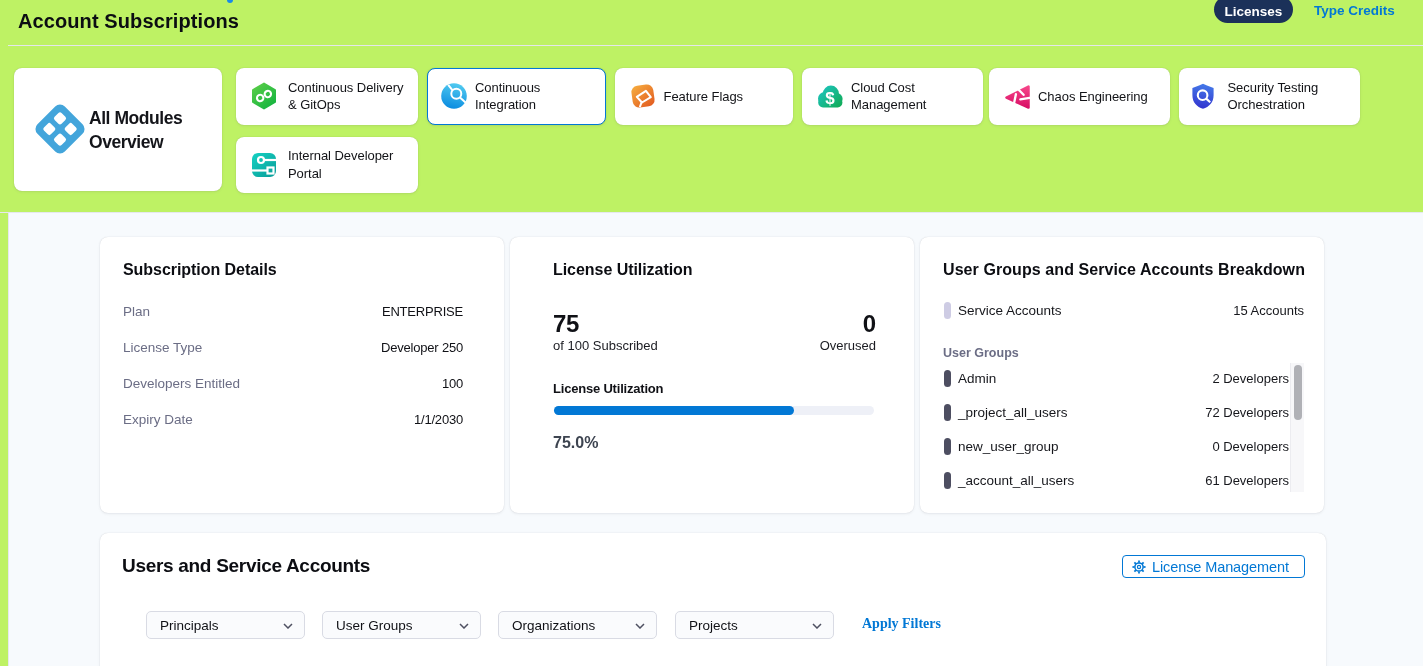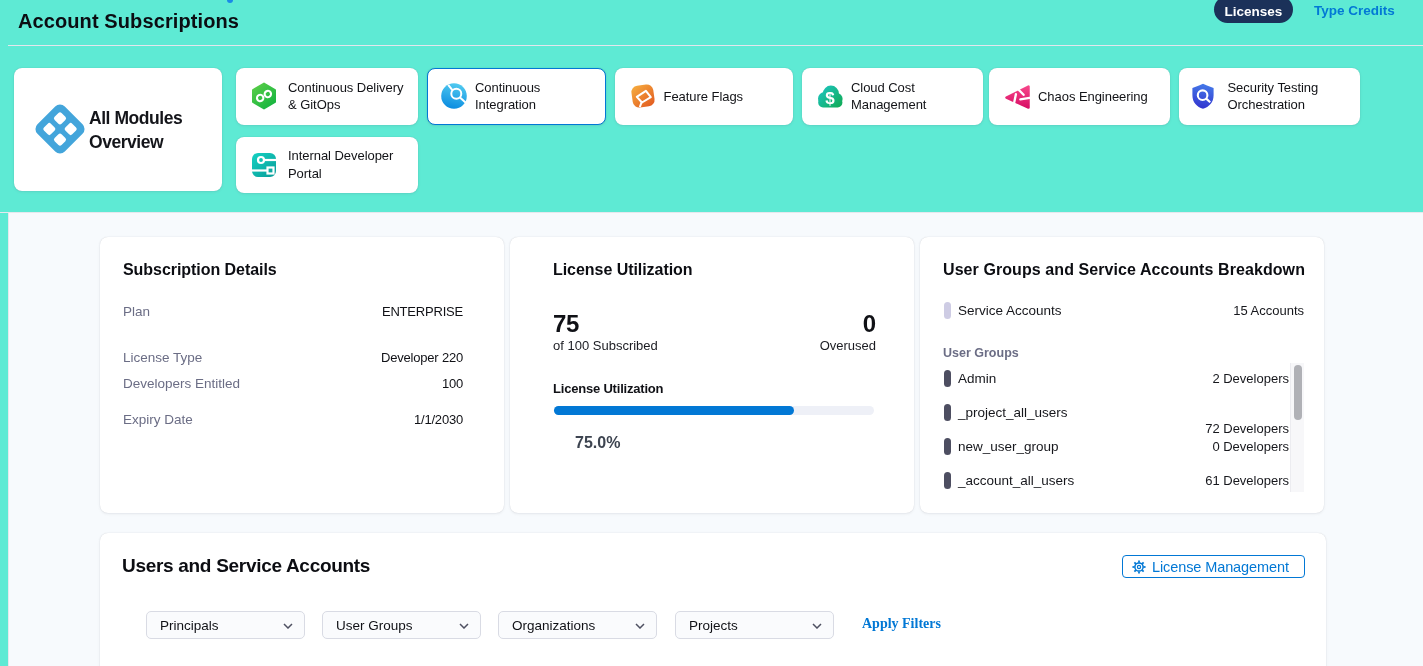--- a/index.html
+++ b/index.html
@@ -1,18 +1,18 @@
 <!DOCTYPE html>
 <html><head>
 <meta charset="utf-8">
 <style>
 * { margin:0; padding:0; box-sizing:border-box; }
 html,body { width:1423px; height:666px; overflow:hidden; }
 body { font-family:"Liberation Sans", sans-serif; background:#ffffff; }
-#page { position:relative; width:1423px; height:666px; overflow:hidden; background:#5eead4; }
+#page { position:relative; width:1423px; height:666px; overflow:hidden; background:#bef264; }
 .abs { position:absolute; }
 
 
 #h1t { left:18px; top:10px; font-size:20px; font-weight:700; color:#0b0d12; letter-spacing:0.1px; }
 #bluedot { left:227px; top:0; width:6px; height:2.5px; background:#1a89e8; border-radius:0 0 3px 3px; }
 #hline { left:8px; top:45px; width:1415px; height:1px; background:#e4e6ec; }
 #pill { left:1214px; top:-4px; width:79px; height:27px; background:#1b3159; border-radius:14px; color:#fff; font-size:13.5px; font-weight:700; text-align:center; line-height:31px; }
 #cc { left:1314px; top:3px; font-size:13.5px; font-weight:700; color:#0278d5; }
 
 
@@ -42,21 +42,21 @@
 .srow .v { position:absolute; right:0; top:0; font-size:13px; font-weight:400; color:#101116; letter-spacing:-0.2px; }
 
 
 #big75 { left:43px; top:73px; font-size:24px; font-weight:700; color:#101116; letter-spacing:-0.3px; }
 #big0 { right:38px; top:73px; font-size:24px; font-weight:700; color:#101116; }
 #sub75 { left:43px; top:101px; font-size:13px; color:#1b1c22; }
 #sub0 { right:38px; top:101px; font-size:13px; color:#1b1c22; }
 #lulab { left:43px; top:144px; font-size:13px; font-weight:700; color:#101116; letter-spacing:-0.2px; }
 #bartrack { left:44px; top:169px; width:320px; height:9px; background:#eef0f7; border-radius:5px; }
 #barfill { left:0; top:0; width:240px; height:9px; background:#0278d5; border-radius:5px; }
-#pct { left:43px; top:197px; font-size:16px; font-weight:700; color:#3d4450;margin-left:22px; }
+#pct { left:43px; top:197px; font-size:16px; font-weight:700; color:#3d4450; }
 
 
 .mk { position:absolute; width:7px; height:17px; border-radius:3.5px; }
 .mk.light { background:#cecce4; }
 .mk.dark { background:#4d4e61; }
 .grow { position:absolute; height:18px; }
 .grow .n { position:absolute; left:38px; font-size:13.5px; color:#16171c; }
 .grow .c { position:absolute; font-size:13px; color:#16171c; }
 #ug { left:23px; top:109px; font-size:12.5px; font-weight:700; color:#6b6d85; }
 #sbtrack { left:370px; top:126px; width:14px; height:129px; background:#f7f7f9; border-left:1px solid #ececf0; }
@@ -224,23 +224,23 @@
     </svg>
     <div class="lb">Internal Developer<br>Portal</div>
   </div>
 
   <div class="midcard" id="mc1">
     <div class="ctitle" style="left:23px; top:24px;">Subscription Details</div>
     <div class="srow" style="top:67px;">
         <span class="l">Plan</span>
         <span class="v">ENTERPRISE</span>
       </div>
-    <div class="srow" style="top:103px;margin-top:10px;">
+    <div class="srow" style="top:103px;">
         <span class="l">License Type</span>
-        <span class="v">Developer 220</span>
+        <span class="v">Developer 250</span>
       </div>
     <div class="srow" style="top:139px;">
         <span class="l">Developers Entitled</span>
         <span class="v">100</span>
       </div>
     <div class="srow" style="top:175px;">
         <span class="l">Expiry Date</span>
         <span class="v">1/1/2030</span>
       </div>
   </div>
@@ -267,21 +267,21 @@
       </div>
     <div class="abs" id="ug">User Groups</div>
     <div class="mk dark" style="left:24px; top:133px;"></div>
     <div class="grow" style="left:0; top:134px; width:369px;">
         <span class="n">Admin</span>
         <span class="c" style="right:0;">2 Developers</span>
       </div>
     <div class="mk dark" style="left:24px; top:167px;"></div>
     <div class="grow" style="left:0; top:168px; width:369px;">
         <span class="n">_project_all_users</span>
-        <span class="c" style="right:0;margin-top:16px;">72 Developers</span>
+        <span class="c" style="right:0;">72 Developers</span>
       </div>
     <div class="mk dark" style="left:24px; top:200.5px;"></div>
     <div class="grow" style="left:0; top:201.5px; width:369px;">
         <span class="n">new_user_group</span>
         <span class="c" style="right:0;">0 Developers</span>
       </div>
     <div class="mk dark" style="left:24px; top:234.5px;"></div>
     <div class="grow" style="left:0; top:235.5px; width:369px;">
         <span class="n">_account_all_users</span>
         <span class="c" style="right:0;">61 Developers</span>

